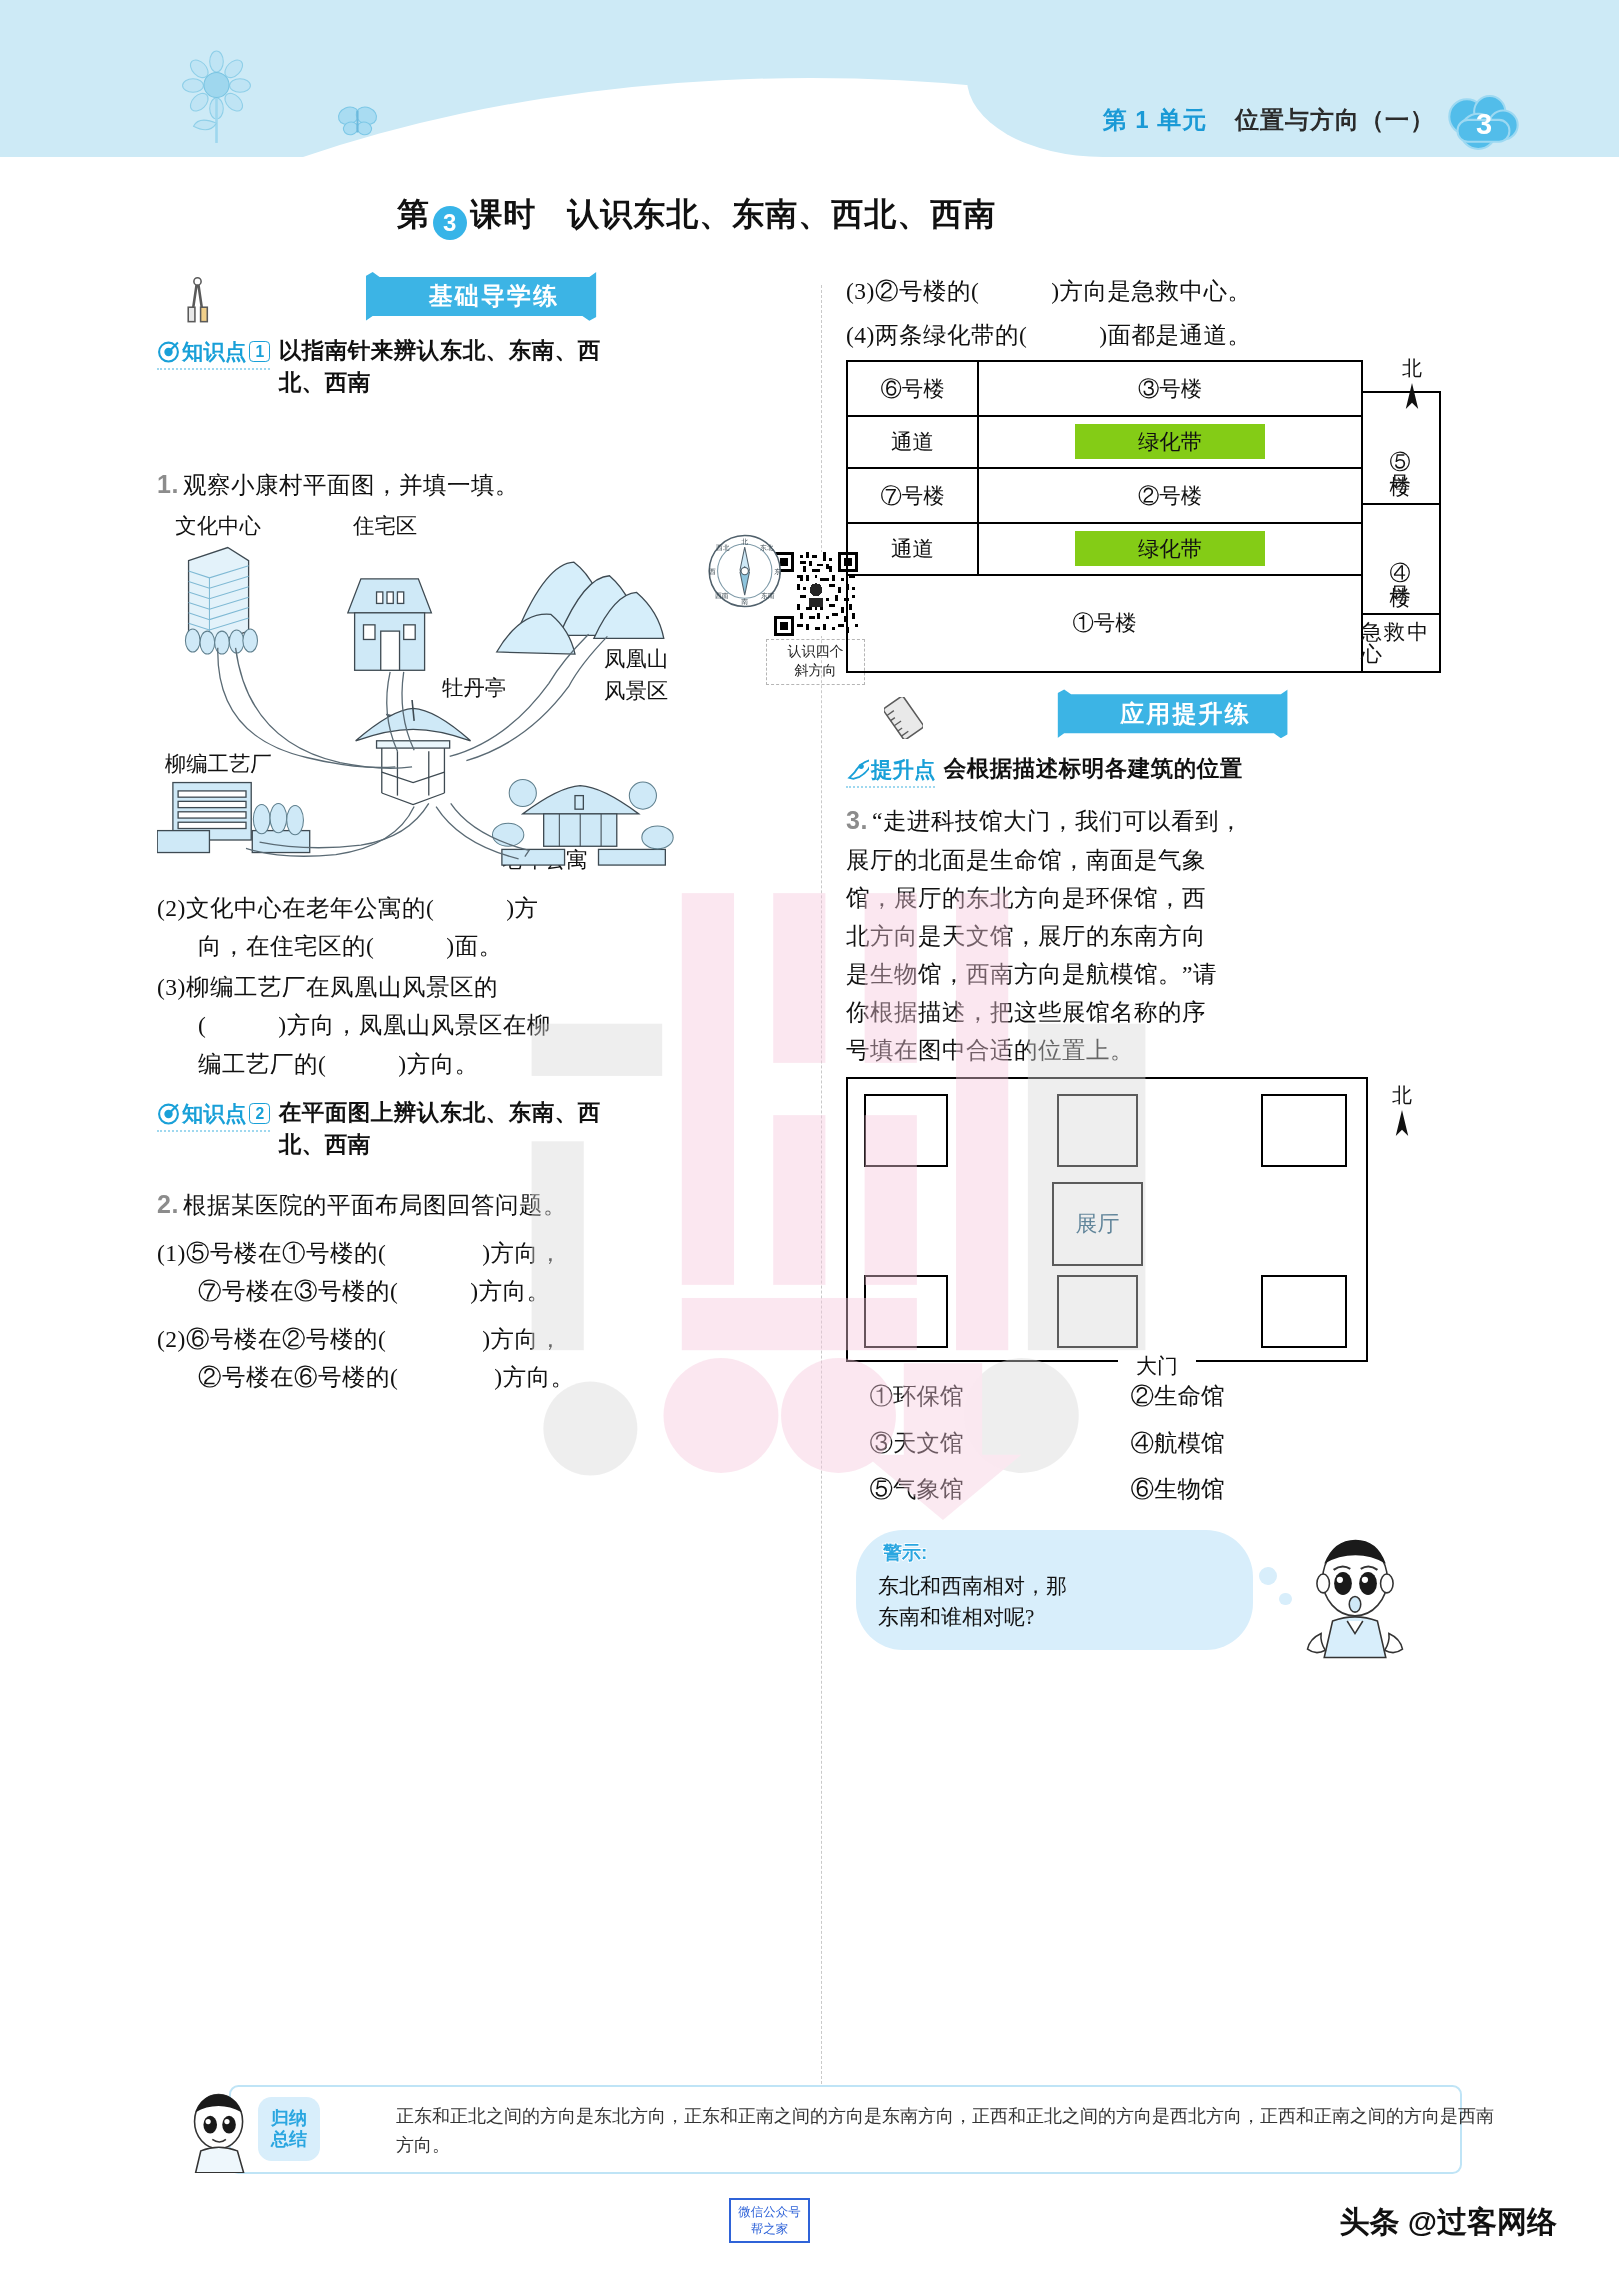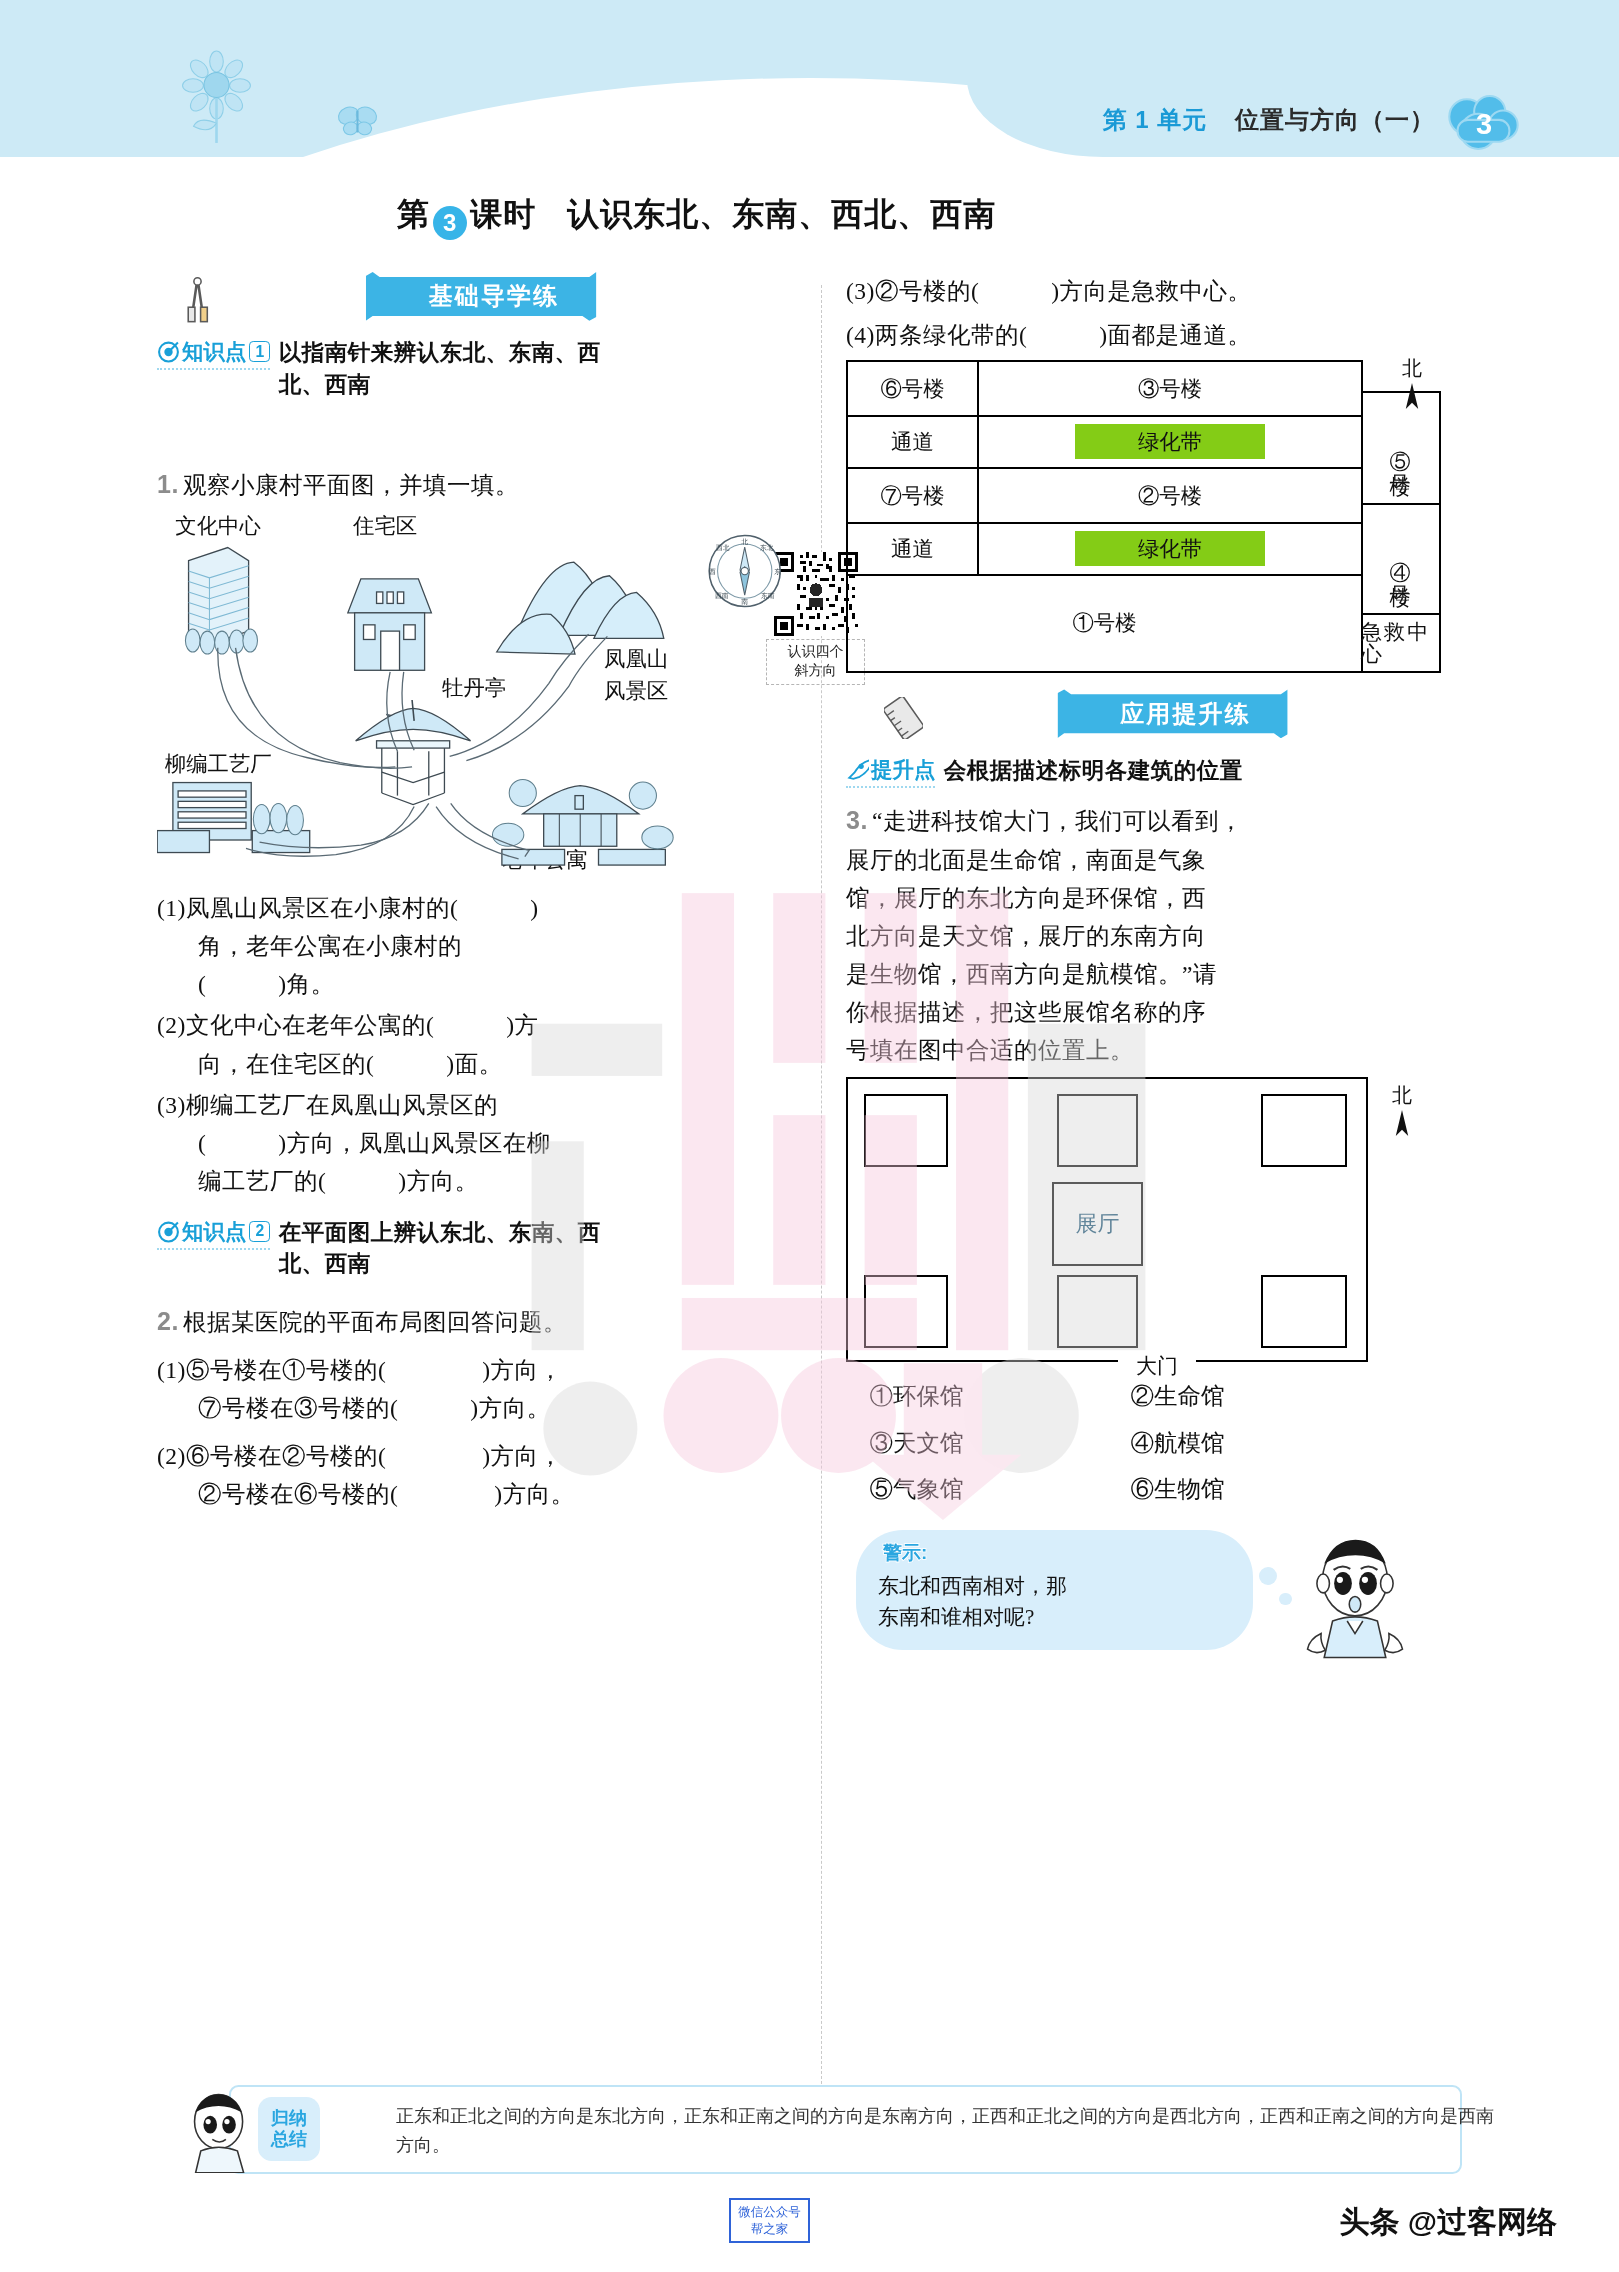--- a/index.html
+++ b/index.html
@@ -103,21 +103,21 @@
   }
   .kp-target { width: 23px; height: 23px; margin-right: 2.1px; }
   .kp-num {
     display: inline-flex; align-items: center; justify-content: center;
     width: 21px; height: 21px; margin-left: 3.1px;
     border: 1.6px solid #19a0d8; border-radius: 4.2px;
     font-size: 15.7px; color: #19a0d8;
   }
   .kp-text {
     font-size: 22.5px; font-weight: bold; color: #111;
-    font-family: Liberation Sans, sans-serif;
+    font-family: Liberation Mono, monospace;
     line-height: 1.42; letter-spacing: 0.5px;
   }
 
   
   #qr-block { position: absolute; left: 609px; top: 280px; width: 99px; text-align: center; }
   #qr-code { width: 84px; height: 84px; display: block; margin: 0 auto; }
   #qr-caption {
     margin-top: 3.1px; border: 1.6px dashed #b5b5b5;
     font-size: 14px; line-height: 1.35; color: #222; padding: 3.1px 2.1px;
     font-family: "Liberation Serif", serif;
@@ -559,25 +559,20 @@
         <path d="M492 566 q-36 76 -150 92 q-104 10 -172 -12"></path>
         <path d="M562 560 q42 62 150 90 q-4 6 -8 12"></path>
         <path d="M534 566 q46 72 158 100"></path>
         <path d="M560 470 q110 -30 190 -140 q26 -44 76 -94"></path>
         <path d="M592 478 q116 -34 196 -142 q22 -42 74 -96"></path>
       </g>
     </svg>
   </div>
 
   <div class="q sub">
-    <span>(1)</span><span>凤凰山风景区在小康村的(　　　)</span><br>
-    <span class="indent"></span><span>角，老年公寓在小康村的</span><br>
-    <span class="indent"></span><span>(　　　)角。</span>
-  </div>
-  <div class="q sub">
     <span>(2)</span><span>文化中心在老年公寓的(　　　)方</span><br>
     <span class="indent"></span><span>向，在住宅区的(　　　)面。</span>
   </div>
   <div class="q sub">
     <span>(3)</span><span>柳编工艺厂在凤凰山风景区的</span><br>
     <span class="indent"></span><span>(　　　)方向，凤凰山风景区在柳</span><br>
     <span class="indent"></span><span>编工艺厂的(　　　)方向。</span>
   </div>
 
   <div class="kp-line" style="margin-top:16.7px">

